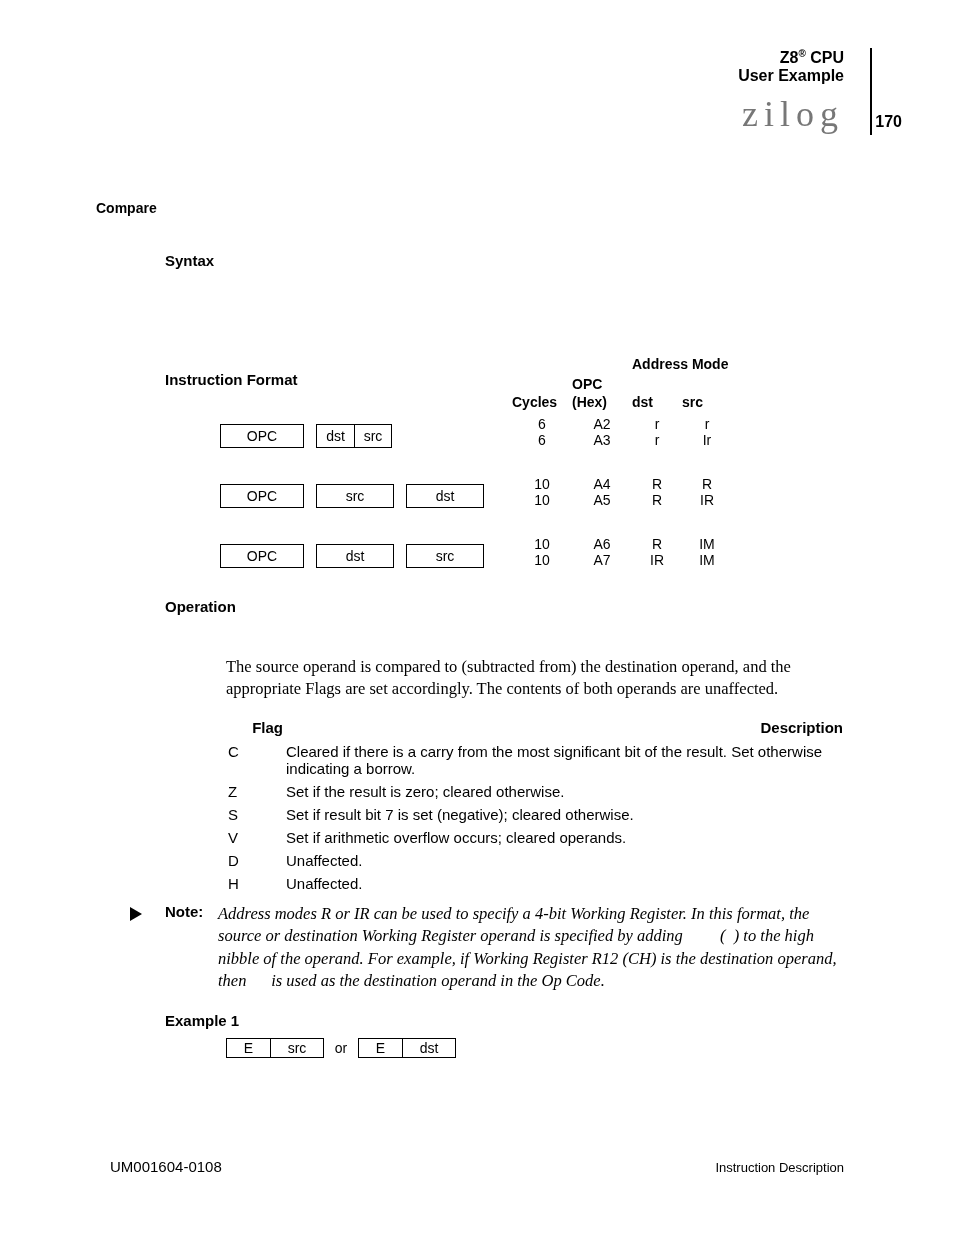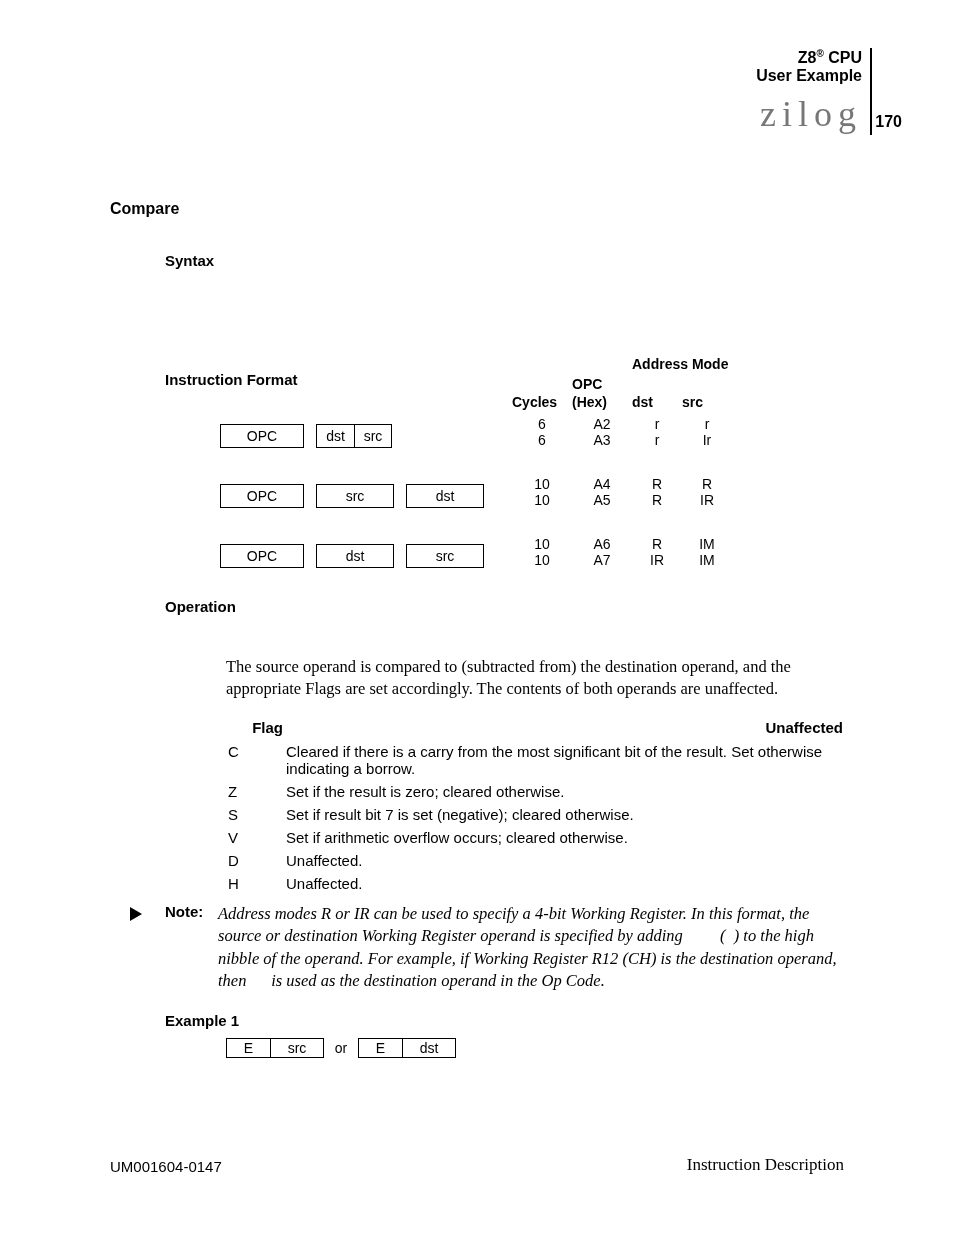--- a/index.html
+++ b/index.html
@@ -19,23 +19,23 @@
   .logo {
     font-family: Georgia, 'Times New Roman', serif;
     font-size: 36px;
     letter-spacing: 6px;
     color: #777;
   }
   .pagenum { font-weight: bold; font-size: 16px; align-self:flex-end; padding-bottom:4px;}
   .page-title {
     position: absolute;
     top: 200px;
-    left: 110px;
+    left: 96px;
     font-weight: bold;
-    font-size: 16px;
+    font-size: 14px;
   }
   .syntax-h {
     position: absolute;
     top: 252px;
     left: 165px;
     font-weight: bold;
     font-size: 15px;
   }
   .ifmt-h {
     position: absolute;
@@ -91,23 +91,23 @@
     position:absolute; top:1012px; left:165px; font-weight:bold; font-size:15px;
   }
   .example-boxes{
     position:absolute; top:1038px; left:226px; display:flex; align-items:center; font-size:14px;
   }
   .example-boxes .cell{height:20px;}
   .w-e{width:44px;}
   .w-s{width:54px;}
   .or-gap{width:34px; text-align:center;}
   .footer-left{position:absolute; bottom:60px; left:110px; font-size:15px;}
-  .footer-right{position:absolute; bottom:60px; right:110px; font-size:17px;font-family:Liberation Serif, serif;}
+  .footer-right{position:absolute; bottom:60px; right:110px; font-size:13px;}
   .header-block{position:absolute; top:48px; right:82px; text-align:right;}
-  .header-lines{border-right:2px solid #000; padding-right:8px; display:inline-block;}
+  .header-lines{border-right:2px solid #000; padding-right:26px; display:inline-block;}
 </style>
 </head>
 <body>
 
 <div class="header-block">
   <div class="header-lines">
     <div class="header-title-line1">
       <span>Z8</span><span class="sup">®</span> <span>CPU</span>
     </div>
     <div class="header-title-line2">User Example</div>
@@ -200,37 +200,37 @@
   </div>
 </div>
 
 <div class="operation-h">Operation</div>
 <div class="op-para">The source operand is compared to (subtracted from) the destination operand, and the appropriate Flags are set accordingly. The contents of both operands are unaffected.</div>
 
 <table class="flag-tbl">
   <tbody>
       <tr>
         <th class="flag-col">Flag</th>
-        <th>Unaffected</th>
+        <th>Description</th>
       </tr>
   <tr>
         <td>C</td>
         <td>Cleared if there is a carry from the most significant bit of the result. Set otherwise indicating a borrow.</td>
       </tr>
   <tr>
         <td>Z</td>
         <td>Set if the result is zero; cleared otherwise.</td>
       </tr>
   <tr>
         <td>S</td>
         <td>Set if result bit 7 is set (negative); cleared otherwise.</td>
       </tr>
   <tr>
         <td>V</td>
-        <td>Set if arithmetic overflow occurs; cleared otherwise.</td>
+        <td>Set if arithmetic overflow occurs; cleared operands.</td>
       </tr>
   <tr>
         <td>D</td>
         <td>Unaffected.</td>
       </tr>
   <tr>
         <td>H</td>
         <td>Unaffected.</td>
       </tr>
 </tbody>
@@ -246,14 +246,14 @@
 
 <div class="example-h">Example 1</div>
 <div class="example-boxes">
   <div class="cell w-e" style="border-right:none;">E</div>
   <div class="cell w-s">src</div>
   <div class="or-gap">or</div>
   <div class="cell w-e" style="border-right:none;">E</div>
   <div class="cell w-s">dst</div>
 </div>
 
-<div class="footer-left">UM001604-0147</div>
+<div class="footer-left">UM001604-0108</div>
 <div class="footer-right">Instruction Description</div>
 
 </body></html>

